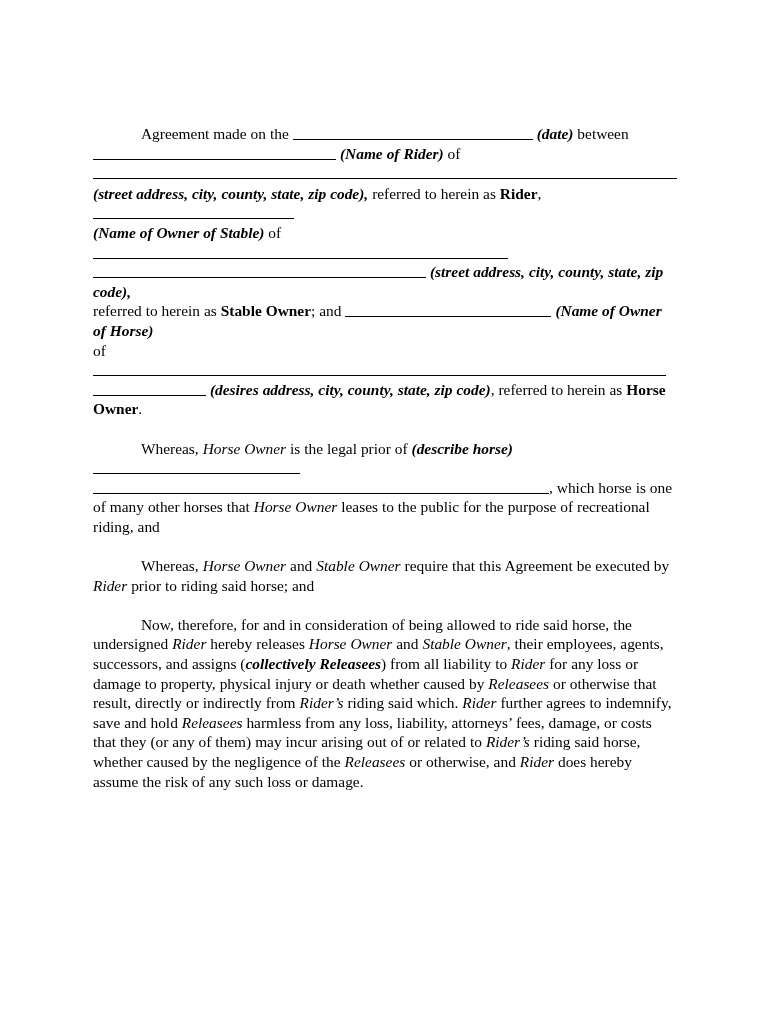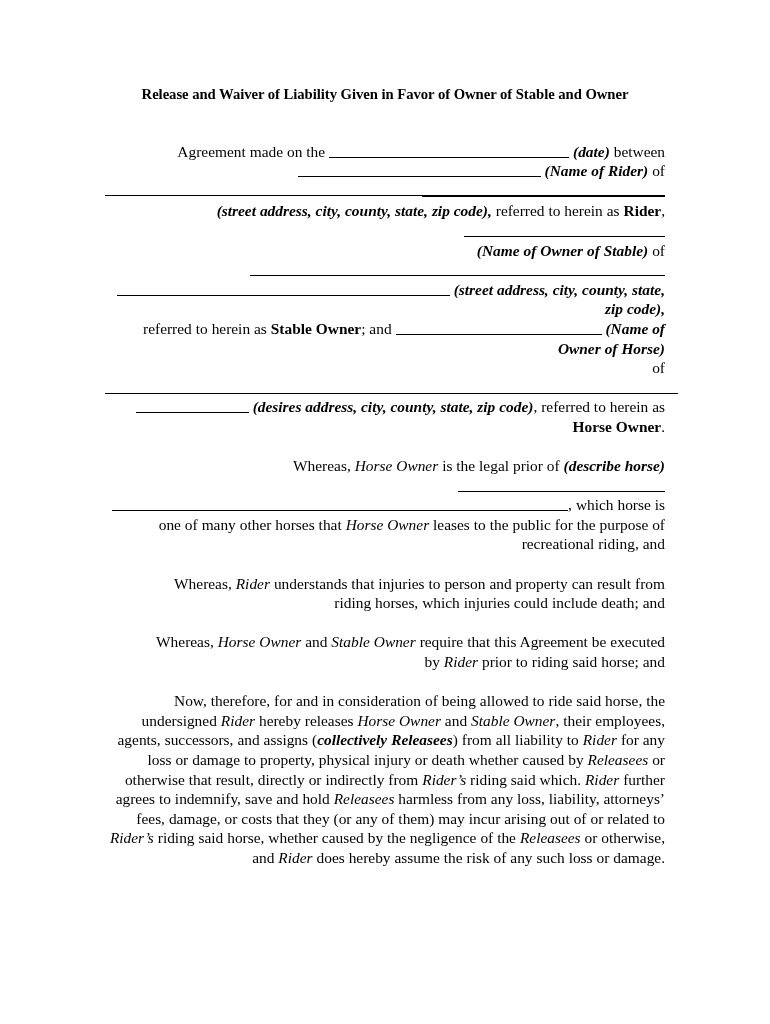--- a/index.html
+++ b/index.html
@@ -39,22 +39,22 @@
     line-height: 17.6px;
     letter-spacing: -0.05px;
     margin: 0 0 38px 0;
   }
   .title-line { display: block; white-space: nowrap; }
 
   
   .para {
     font-size: 15.4px;
     line-height: 19.6px;
-    text-align: right;
-    margin: 16px;
+    text-align: left;
+    margin: 4px;
     word-spacing: 0.1px;
   }
   .para + .para { margin-top: 19.6px; }
 
   .indent { padding-left: 0; text-indent: 48px; }
 
   
   .fillblock { text-indent: 0; }
 
   i, .i { font-style: italic; }
@@ -92,21 +92,20 @@
   .w-horse  { width: 207px; }
   .w-horse2 { width: 456px; }
 </style>
 </head>
 <body>
 
 <div class="page">
   <div class="content">
 
     <div class="title-block">
-      <span class="title-line">Release and Waiver of Liability Given in Favor of Owner of Stable and Owner</span>
     </div>
 
     <p class="para fillblock" style="text-indent:48px;">
       <span>Agreement made on the</span>
       <span class="blank w-date"></span>
       <span class="bi">(date)</span>
       <span>between</span>
       <br>
       <span class="blank w-rider"></span>
       <span class="bi">(Name of Rider)</span>
@@ -145,25 +144,20 @@
       <span>is the legal prior of</span>
       <span class="bi">(describe horse)</span>
       <span class="blank w-horse"></span>
       <br>
       <span class="blank w-horse2"></span><span>, which horse is one of many other horses that</span>
       <span class="i">Horse Owner</span>
       <span>leases to the public for the purpose of recreational riding, and</span>
     </p>
 
 
-    <p class="para indent">
-      <span>Whereas,</span>
-      <span class="i">Rider</span>
-      <span>understands that injuries to person and property can result from riding horses, which injuries could include death; and</span>
-    </p>
 
     <p class="para indent">
       <span>Whereas,</span>
       <span class="i">Horse Owner</span>
       <span>and</span>
       <span class="i">Stable Owner</span>
       <span>require that this Agreement be executed by</span>
       <span class="i">Rider</span>
       <span>prior to riding said horse; and</span>
     </p>

